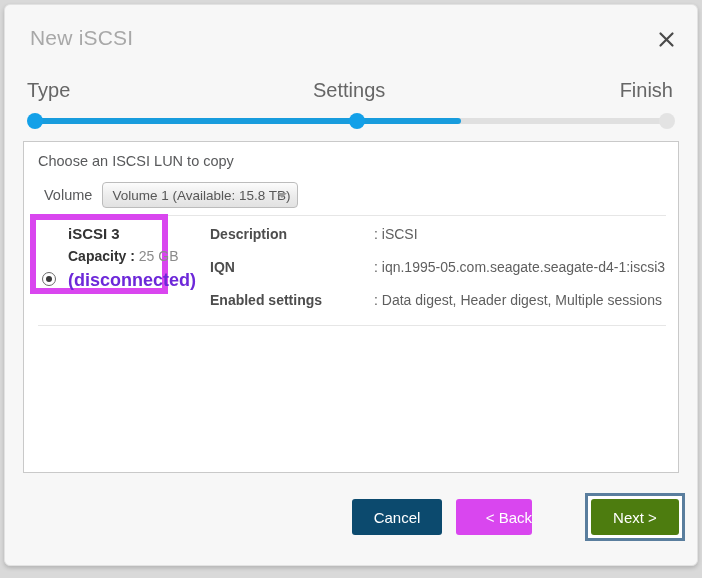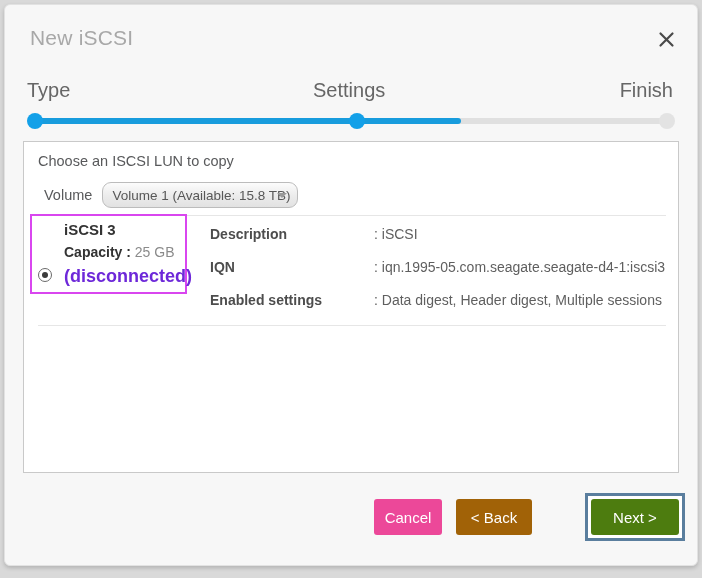--- a/index.html
+++ b/index.html
@@ -144,21 +144,21 @@
   #volume-label {
     font-size: 14.5px;
     color: #58595b;
     margin-right: 10px;
   }
   #volume-select {
     position: relative;
     width: 196px;
     height: 26px;
     border: 1px solid #bcbcbc;
-    border-radius: 9px;
+    border-radius: 4px;
     background: linear-gradient(to bottom, #fcfcfc 0%, #ececec 52%, #e2e2e2 100%);
     box-sizing: border-box;
     cursor: pointer;
     display: flex;
     align-items: center;
   }
   #volume-select-value {
     font-size: 13.5px;
     color: #585858;
     padding-left: 9px;
@@ -183,23 +183,23 @@
     background: #e6e6e6;
   }
   #rule-top    { top: 73px; }
   #rule-bottom { top: 183px; }
 
   
   #lun-card {
     position: absolute;
     left: 6px;
     top: 72px;
-    width: 157px;
+    width: 138px;
     height: 80px;
-    border: 2px solid #d946ef;
+    border: 6px solid #d946ef;
     background: #fff;
     box-sizing: border-box;
     cursor: pointer;
   }
   #lun-name {
     position: absolute;
     left: 32px;
     top: 5px;
     font-size: 15px;
     font-weight: bold;
@@ -289,28 +289,29 @@
     border: none;
     border-radius: 3px;
     font-family: "Liberation Sans", sans-serif;
     font-size: 15px;
     color: #fff;
     cursor: pointer;
     padding: 0;
   }
   #cancel-button {
     right: 255px;
-    width: 68px;
-    background: #ec4899;
+    width: 90px;
+    background: #0c4a6e;
     margin-left: 28px;
   }
   #back-button {
     right: 165px;
     width: 76px;
-    background: #a16207;
+    background: #d946ef;
+    text-align: right;
   }
   #next-focus-ring {
     position: absolute;
     top: -6px;
     right: 12px;
     width: 100px;
     height: 48px;
     border: 3px solid #5a7e9e;
     background: #fff;
     box-sizing: border-box;

